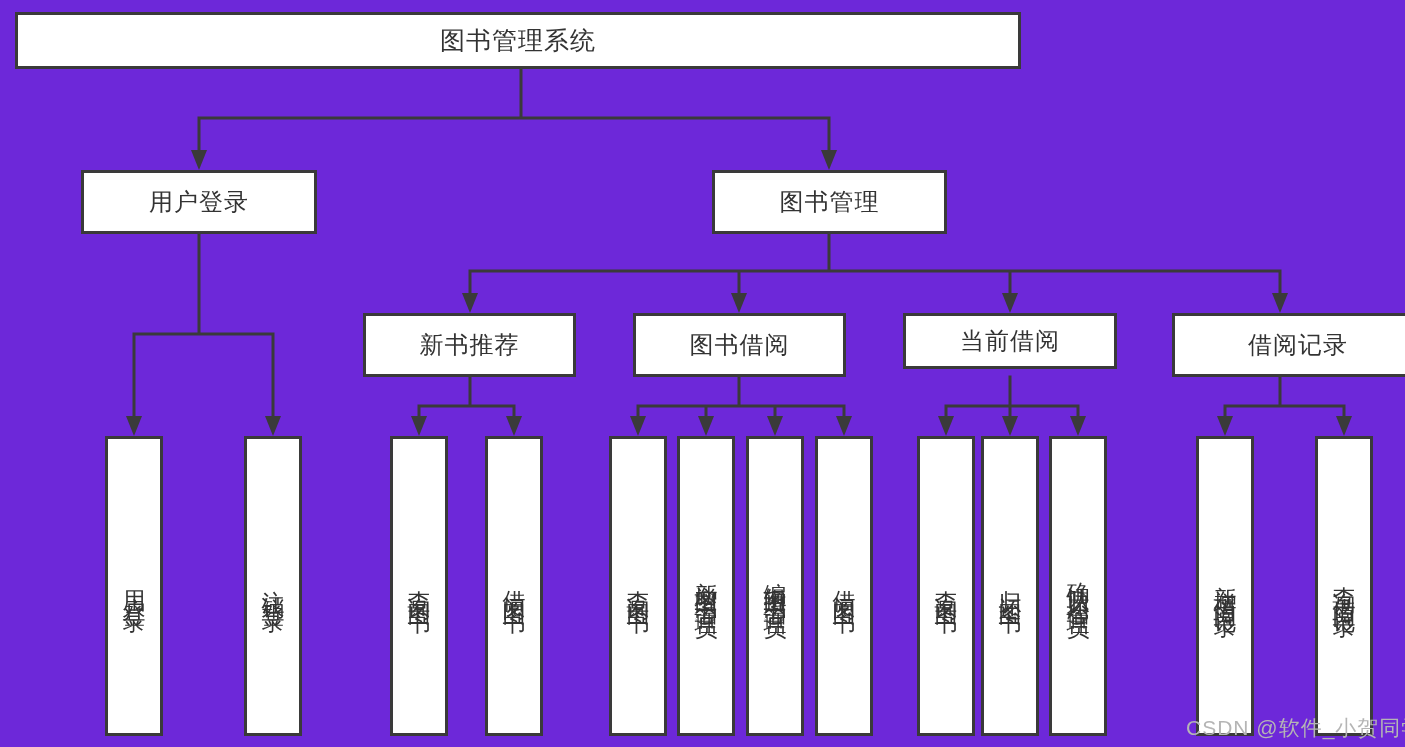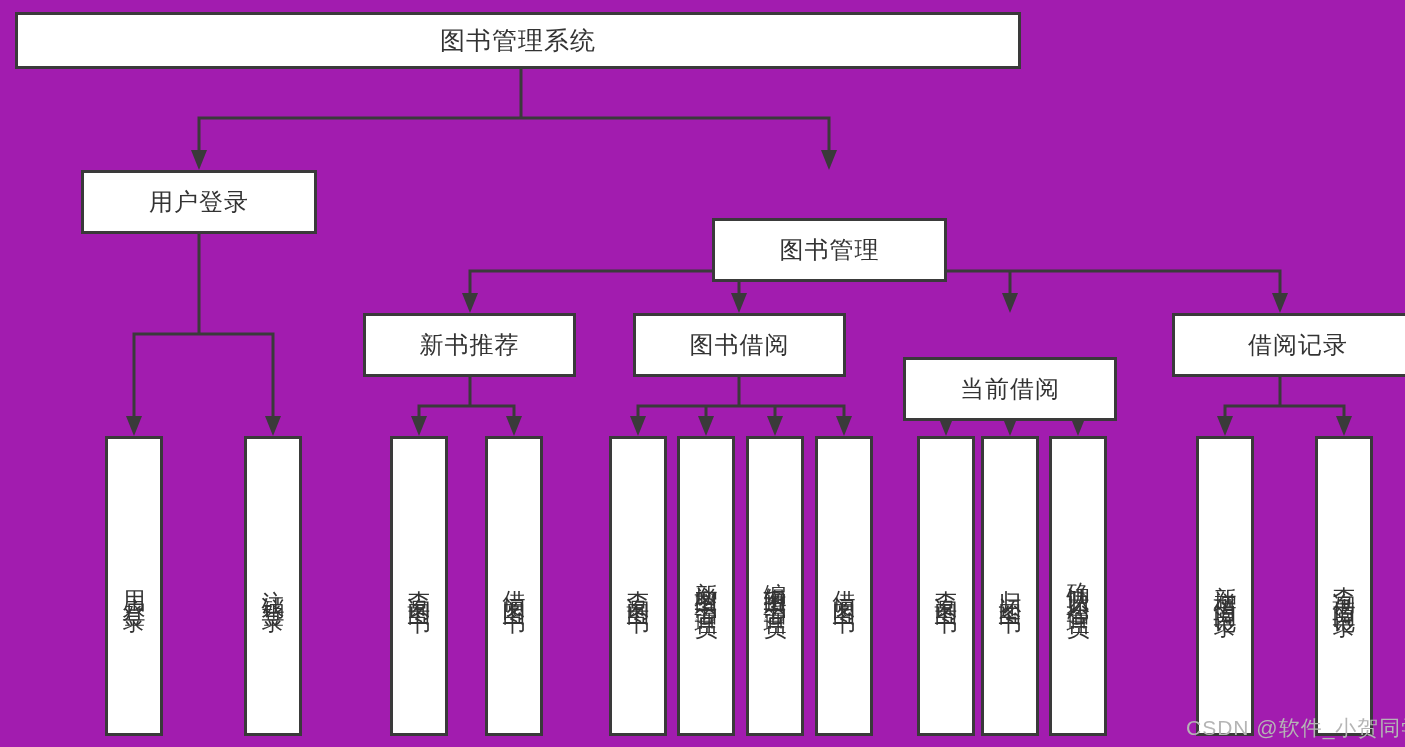--- a/index.html
+++ b/index.html
@@ -1,20 +1,20 @@
 <!DOCTYPE html>
 <html><head>
 <meta charset="utf-8">
 <style>
   html, body { margin: 0; padding: 0; background: #ffffff; }
   .canvas {
     position: relative;
     width: 1405px;
     height: 747px;
-    background: #a21caf;
+    background: #6d28d9;
     font-family: "Liberation Sans", sans-serif;
     overflow: hidden;
   }
   .connectors {
     position: absolute;
     left: 0; top: 0;
     width: 1405px; height: 747px;
   }
   .node {
     position: absolute;
@@ -87,25 +87,25 @@
       <polygon points="1002,416 1018,416 1010,436"></polygon>
       <polygon points="1070,416 1086,416 1078,436"></polygon>
       <polygon points="1217,416 1233,416 1225,436"></polygon>
       <polygon points="1336,416 1352,416 1344,436"></polygon>
     </g>
   </svg>
 
   <div class="node" style="left:15px; top:12px; width:1006px; height:57px; font-size:25px;">图书管理系统</div>
 
   <div class="node" style="left:81px; top:170px; width:236px; height:64px;">用户登录</div>
-  <div class="node" style="left:712px; top:170px; width:235px; height:64px;margin-top:48px;">图书管理</div>
+  <div class="node" style="left:712px; top:170px; width:235px; height:64px;">图书管理</div>
 
   <div class="node" style="left:633px; top:313px; width:213px; height:64px;">图书借阅</div>
   <div class="node" style="left:363px; top:313px; width:213px; height:64px;">新书推荐</div>
-  <div class="node" style="left:903px; top:313px; width:214px; height:64px;margin-top:44px;">当前借阅</div>
+  <div class="node" style="left:903px; top:313px; width:214px; height:56px;">当前借阅</div>
   <div class="node" style="left:1172px; top:313px; width:252px; height:64px;">借阅记录</div>
 
   <div class="node tall" style="left:105px; top:436px; width:58px; height:300px;">用户登录</div>
   <div class="node tall" style="left:244px; top:436px; width:58px; height:300px;">注销登录</div>
 
   <div class="node tall" style="left:390px; top:436px; width:58px; height:300px;">查询图书</div>
   <div class="node tall" style="left:485px; top:436px; width:58px; height:300px;">借阅图书</div>
 
   <div class="node tall" style="left:609px; top:436px; width:58px; height:300px;">查询图书</div>
   <div class="node tall" style="left:677px; top:436px; width:58px; height:300px; letter-spacing:5px;">新增图书（管理员）</div>

